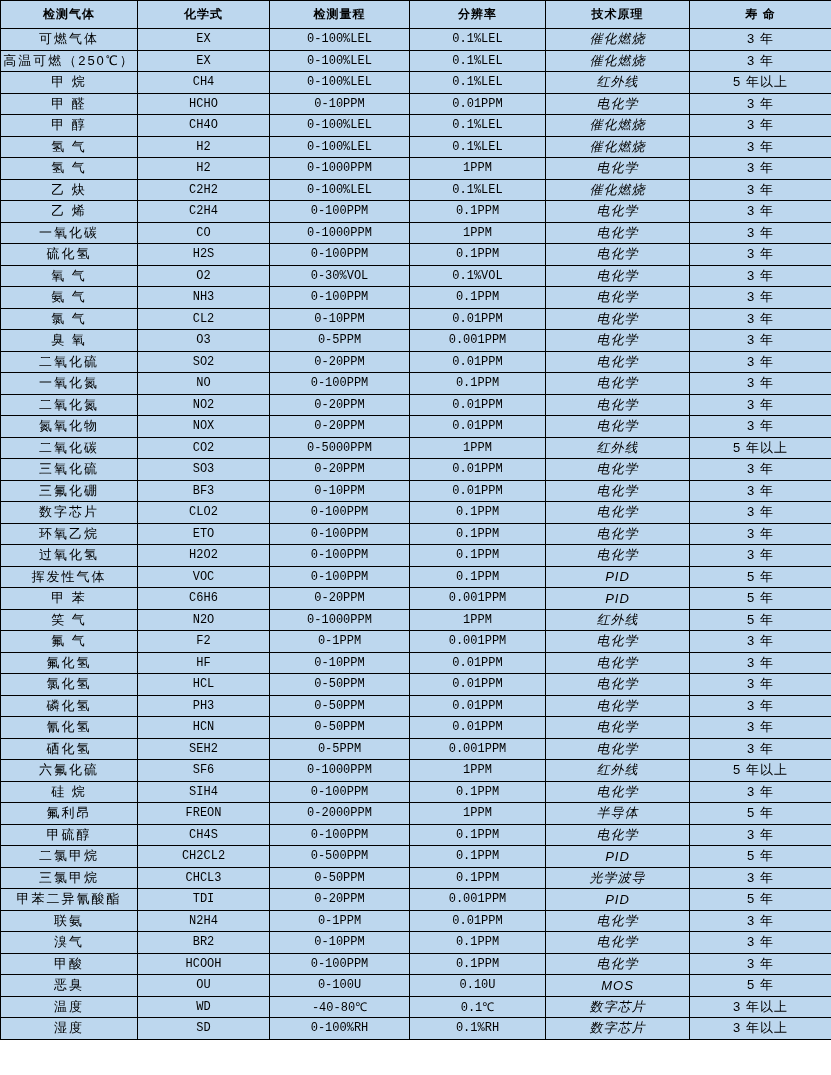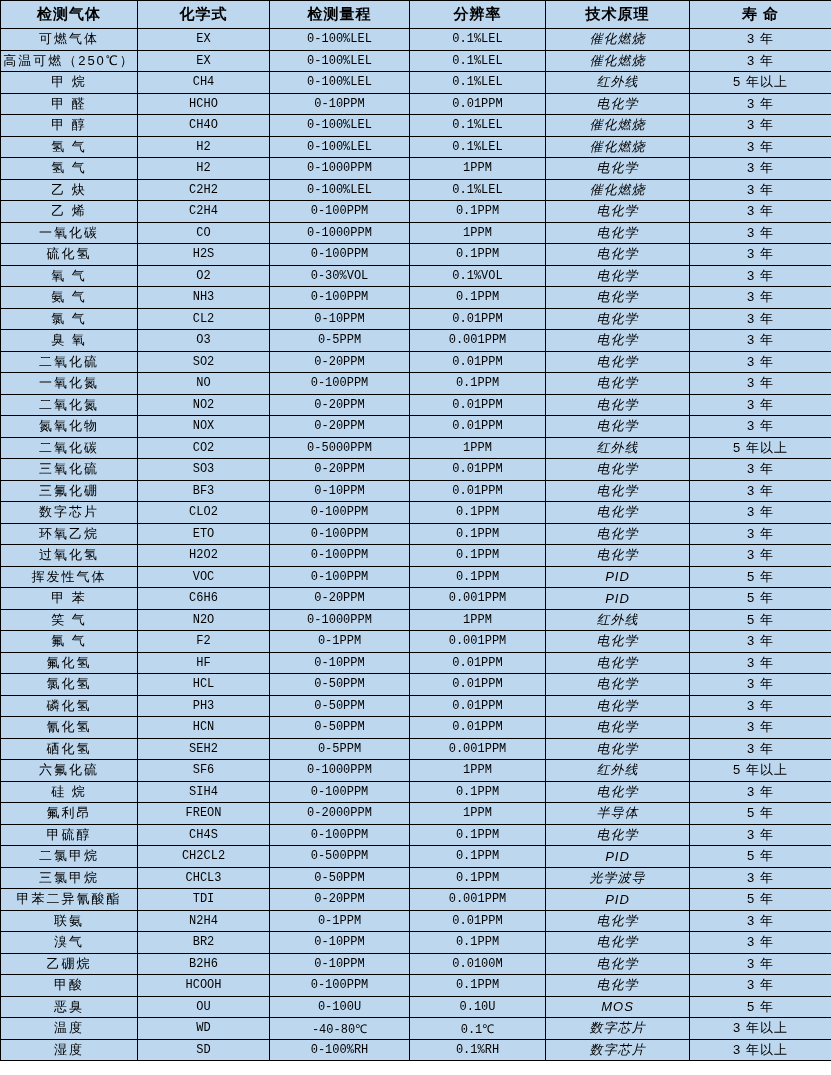--- a/index.html
+++ b/index.html
@@ -36,21 +36,21 @@
     text-align: center;
     vertical-align: middle;
     color: #000000;
     background: #bdd7ee;
     padding: 0;
     overflow: hidden;
     white-space: nowrap;
   }
   table.gas-table thead th {
     height: 27px;
-    font-size: 15px;
+    font-size: 12px;
     font-weight: bold;
     letter-spacing: 1px;
     font-family: "Liberation Sans", sans-serif;
   }
   table.gas-table tbody td {
     height: 20.5px;
     font-size: 13px;
     font-weight: normal;
   }
   table.gas-table tbody td.name {
@@ -434,28 +434,20 @@
         </tr>
         <tr>
           <td class="name">溴气</td>
           <td class="formula">BR2</td>
           <td class="range">0-10PPM</td>
           <td class="resolution">0.1PPM</td>
           <td class="tech">电化学</td>
           <td class="life">3 年</td>
         </tr>
         <tr>
-          <td class="name">乙硼烷</td>
-          <td class="formula">B2H6</td>
-          <td class="range">0-10PPM</td>
-          <td class="resolution">0.0100M</td>
-          <td class="tech">电化学</td>
-          <td class="life">3 年</td>
-        </tr>
-        <tr>
           <td class="name">甲酸</td>
           <td class="formula">HCOOH</td>
           <td class="range">0-100PPM</td>
           <td class="resolution">0.1PPM</td>
           <td class="tech">电化学</td>
           <td class="life">3 年</td>
         </tr>
         <tr>
           <td class="name">恶臭</td>
           <td class="formula">OU</td>

